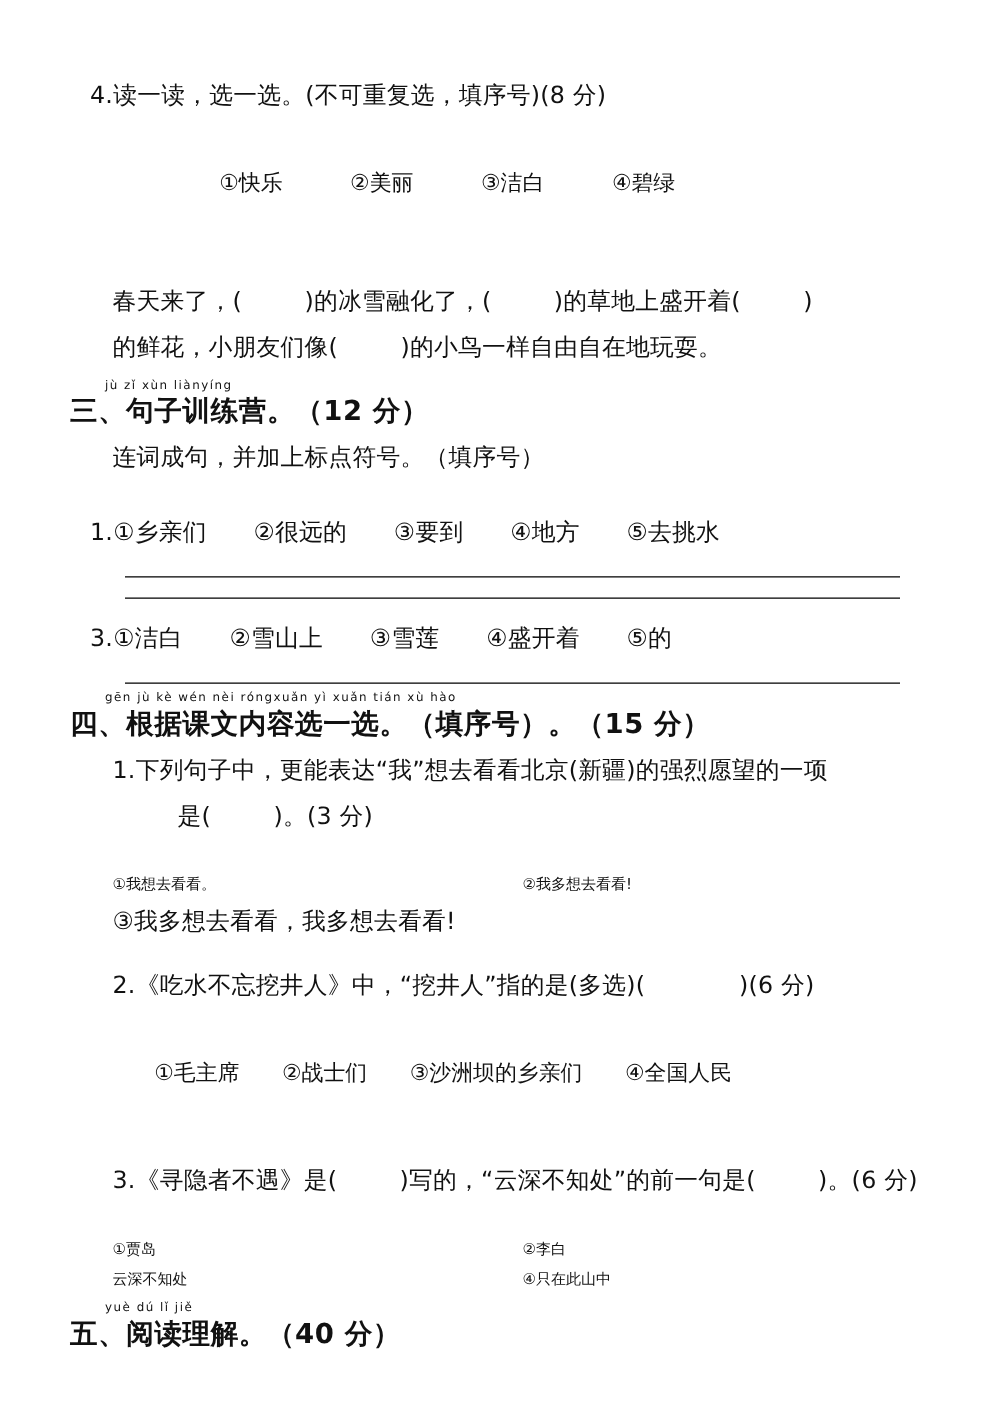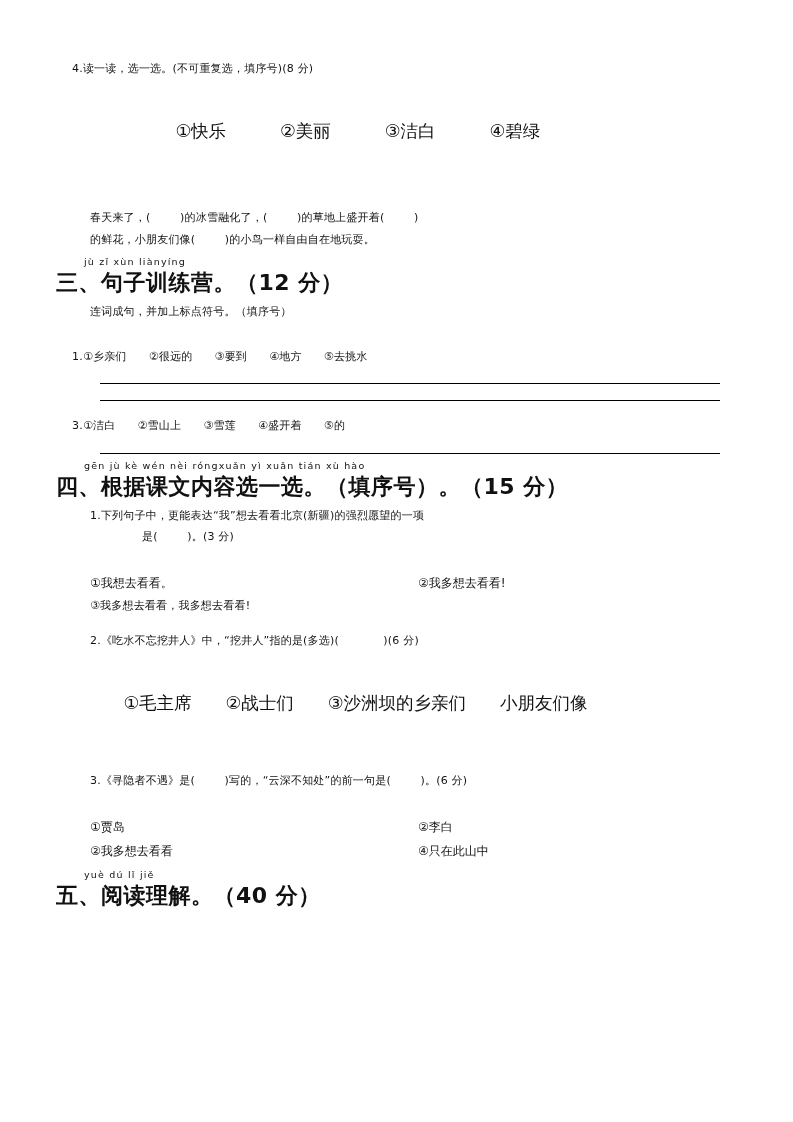--- a/index.html
+++ b/index.html
@@ -24,21 +24,21 @@
   }
   .content {
     position: absolute;
     left: 56px;
     top: 58px;
     width: 690px;
   }
 
   
   .line {
-    font-size: 11px;
+    font-size: 19px;
     line-height: 1.95;
     letter-spacing: 0.2px;
     white-space: pre-wrap;
   }
   .indent1 { padding-left: 16px; }
   .indent2 { padding-left: 34px; }
   .indent3 { padding-left: 86px; }
 
   
   .section-head {
@@ -131,30 +131,30 @@
     <div class="line indent3">是(        )。(3 分)</div>
 
     <div class="two-col indent2 mt6">
       <div class="c1">①我想去看看。</div>
       <div class="c2">②我多想去看看!</div>
     </div>
     <div class="line indent2">③我多想去看看，我多想去看看!</div>
 
     <div class="line indent2 mt14">2.《吃水不忘挖井人》中，“挖井人”指的是(多选)(            )(6 分)</div>
     <div class="opts indent2">
-      <span>①毛主席</span><span class="sp-md"></span><span>②战士们</span><span class="sp-md"></span><span>③沙洲坝的乡亲们</span><span class="sp-md"></span><span>小朋友们像</span>
+      <span>①毛主席</span><span class="sp-md"></span><span>②战士们</span><span class="sp-md"></span><span>③沙洲坝的乡亲们</span><span class="sp-md"></span><span>④全国人民</span>
     </div>
 
     <div class="line indent2 mt14">3.《寻隐者不遇》是(        )写的，“云深不知处”的前一句是(        )。(6 分)</div>
     <div class="two-col indent2 mt6">
       <div class="c1">①贾岛</div>
       <div class="c2">②李白</div>
     </div>
     <div class="two-col indent2">
-      <div class="c1">②我多想去看看</div>
+      <div class="c1">云深不知处</div>
       <div class="c2">④只在此山中</div>
     </div>
 
     <div class="section-head">
       <span class="pinyin ph-5">yuè dú lǐ jiě</span>
       <span>五、阅读理解。（40 分）</span>
     </div>
 
   </div>
 </div>

